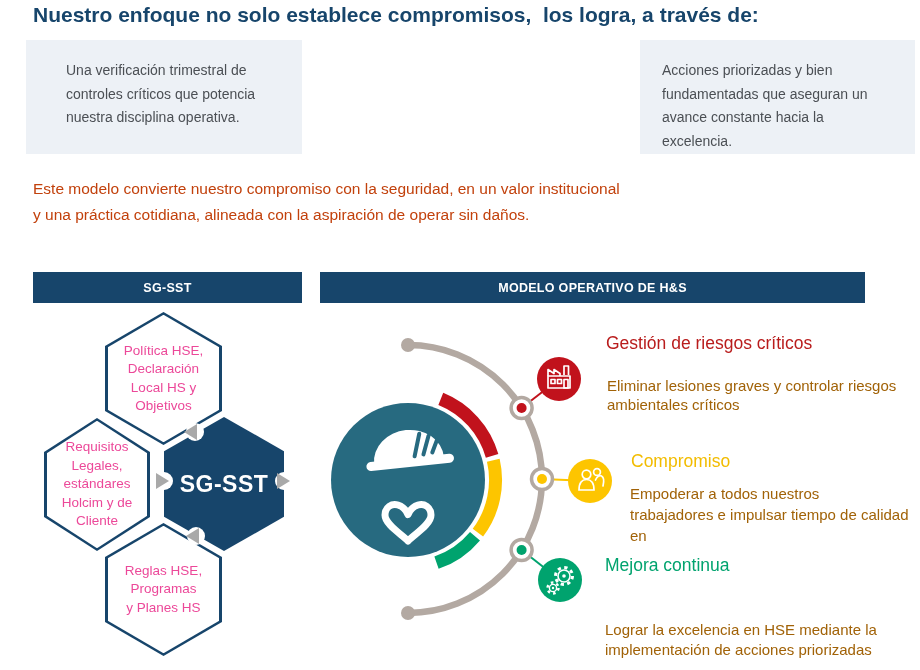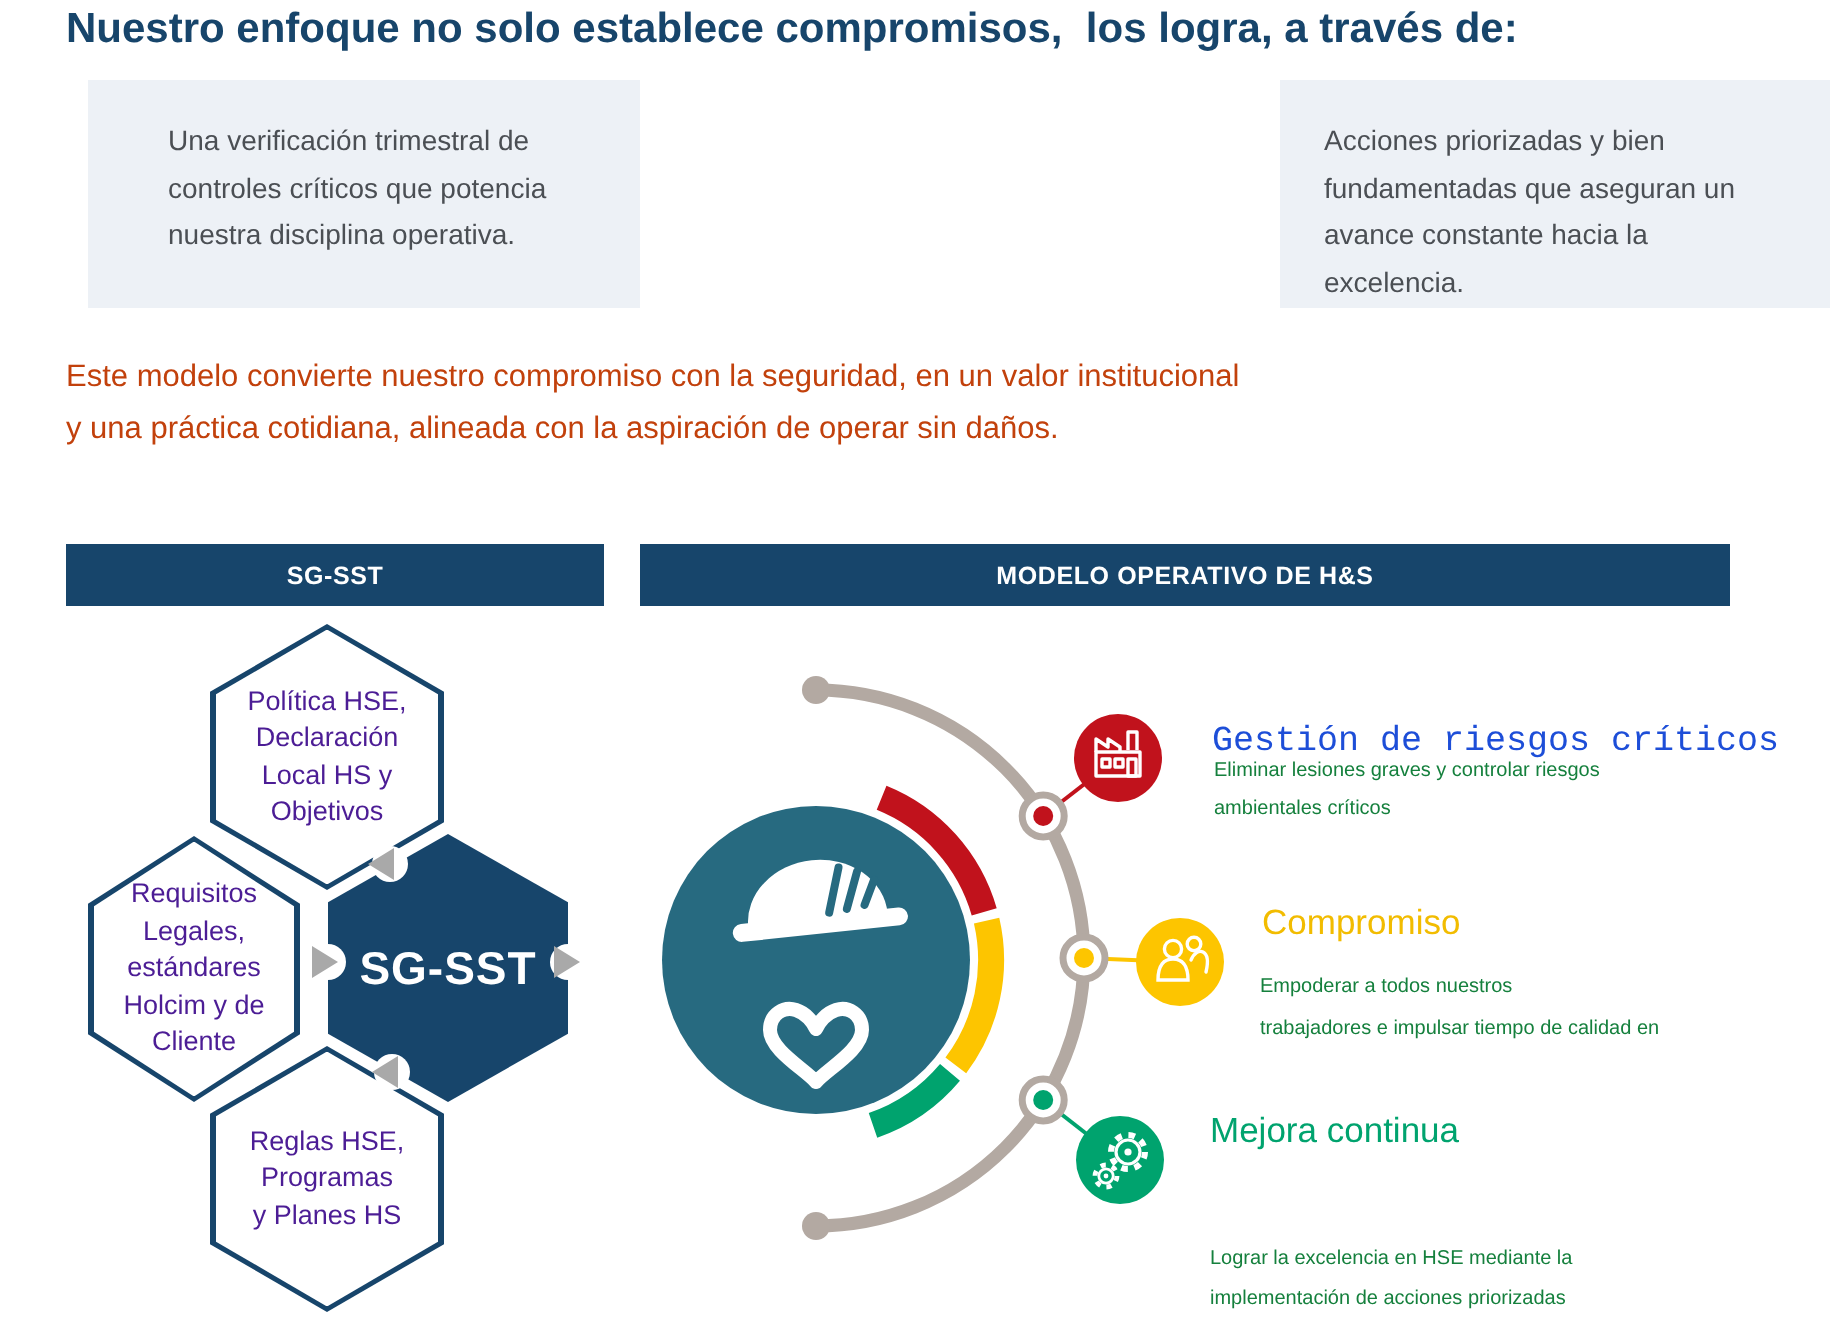--- a/index.html
+++ b/index.html
@@ -9,21 +9,21 @@
   }
   .heading{
     position:absolute;left:33px;top:3px;width:860px;
     font-size:21px;font-weight:bold;color:#17456b;white-space:pre-wrap;
   }
   .callout{
     position:absolute;top:40px;height:114px;width:276px;background:#edf1f6;
     box-sizing:border-box;padding:19px 24px 0 22px;
     font-size:14px;line-height:23.5px;color:#4b4f54;
   }
-  .callout.c1{left:44px;padding-left:40px;}
+  .callout.c1{left:26px;padding-left:40px;}
   .callout.c2{left:337px;}
   .callout.c3{left:640px;width:275px;}
   .paragraph{
     position:absolute;left:33px;top:176px;width:592px;
     font-size:15.5px;line-height:25.5px;color:#c2410c;
   }
   .panel-header{
     position:absolute;top:272px;height:31px;background:#17456b;color:#fff;
     display:flex;align-items:center;justify-content:center;
     font-size:12.5px;font-weight:bold;letter-spacing:.3px;
@@ -33,35 +33,35 @@
 
   
   .hex{position:absolute;clip-path:polygon(50% 0%,100% 25.5%,100% 74.5%,50% 100%,0% 74.5%,0% 25.5%);}
   .hex-border{background:#17456b;}
   .hex-fill{
     position:absolute;inset:2.8px;background:#fff;
     clip-path:polygon(50% 0%,100% 25.5%,100% 74.5%,50% 100%,0% 74.5%,0% 25.5%);
     display:flex;align-items:center;justify-content:center;
   }
   .hex-text{
-    text-align:center;font-size:13.5px;line-height:18.5px;color:#4c1d95;width:100px;
+    text-align:center;font-size:13.5px;line-height:18.5px;color:#ec4899;width:100px;
   }
   .hex-center-label{
     position:absolute;inset:0;display:flex;align-items:center;justify-content:center;
     color:#ffffff;font-size:23px;font-weight:bold;letter-spacing:.5px;
   }
   .notch{position:absolute;width:18px;height:18px;border-radius:50%;background:#fff;z-index:4;}
   .arr{position:absolute;width:0;height:0;border-top:8px solid transparent;border-bottom:8px solid transparent;z-index:5;}
   .arr-left{border-right:13px solid #a9a9a9;}
   .arr-right{border-left:13px solid #a9a9a9;}
 
   
   .model-title{position:absolute;font-size:17.5px;}
-  .model-desc{position:absolute;font-size:10px;color:#15803d;}
-  .mt1{left:606px;top:361px;color:#1d4ed8;font-family:Liberation Mono, monospace;}
+  .model-desc{position:absolute;font-size:15px;color:#a16207;}
+  .mt1{left:606px;top:333px;color:#b91c1c;}
   .md1{left:607px;top:376px;line-height:19px;}
   .mt2{left:631px;top:451px;color:#f2bc00;}
   .md2{left:630px;top:483px;line-height:21px;}
   .mt3{left:605px;top:555px;color:#00a36e;}
   .md3{left:605px;top:620px;line-height:20px;}
 
   .model-svg{position:absolute;left:320px;top:330px;}
 </style>
 </head>
 <body>

